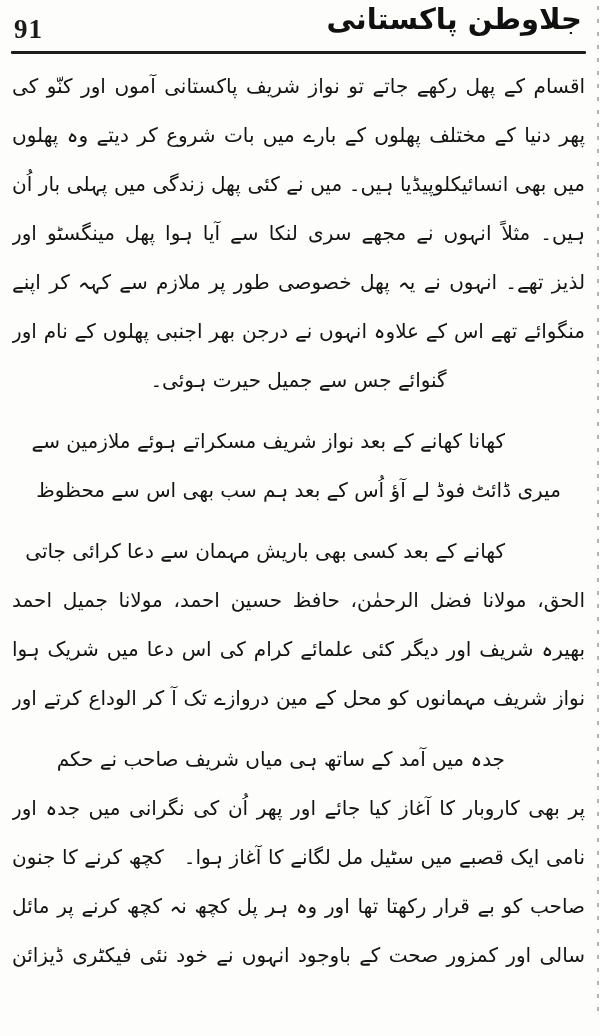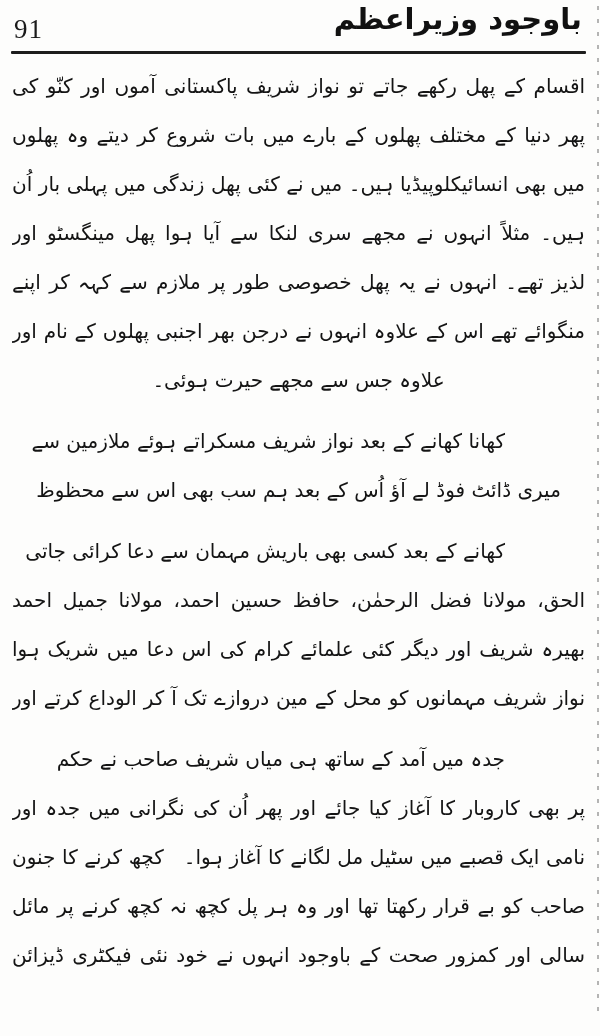--- a/index.html
+++ b/index.html
@@ -4,21 +4,21 @@
 <style>
   html,body{margin:0;padding:0;background:#e8e8e8;}
   .page{
     position:relative; width:600px; height:1036px; margin:0 auto;
     background:#fdfdfc; color:#161616; overflow:hidden;
     font-family:"DejaVu Sans", sans-serif;
   }
   .pagenum{
     position:absolute; top:14px; left:14px;
     font-family:"Liberation Serif", serif;
-    font-size:27px; letter-spacing:1px; color:#1b1b1b;
+    font-size:27px; letter-spacing:1px; color:#1b1b1b;font-weight:bold;
   }
   .header-title{
     position:absolute; top:2px; right:18px;
     direction:rtl; font-size:29px; font-weight:bold; color:#111;
     white-space:nowrap;
   }
   .header-rule{
     position:absolute; top:51px; left:11px; right:14px; height:3px;
     background:#1d1d1d; border-radius:1px;
   }
@@ -40,34 +40,34 @@
     opacity:.5;
   }
 </style>
 </head>
 <body>
 
 <div class="page">
 
   <div class="pagenum">91</div>
 
-  <div class="header-title">باوجود وزیراعظم</div>
+  <div class="header-title">جلاوطن پاکستانی</div>
 
   <div class="header-rule"></div>
 
   <div class="textblock">
 
     <div class="para">
       <div class="line justify">اقسام کے پھل رکھے جاتے تو نواز شریف پاکستانی آموں اور کنّو کی تعریف کرتے اور</div>
       <div class="line justify">پھر دنیا کے مختلف پھلوں کے بارے میں بات شروع کر دیتے وہ پھلوں کے بارے</div>
       <div class="line justify">میں بھی انسائیکلوپیڈیا ہیں۔ میں نے کئی پھل زندگی میں پہلی بار اُن کے ساتھ چکھے</div>
       <div class="line justify">ہیں۔ مثلاً انہوں نے مجھے سری لنکا سے آیا ہوا پھل مینگسٹو اور جنگلی بیر کھلائے جو بہت</div>
       <div class="line justify">لذیز تھے۔ انہوں نے یہ پھل خصوصی طور پر ملازم سے کہہ کر اپنے رہائشی فلور سے</div>
       <div class="line justify">منگوائے تھے اس کے علاوہ انہوں نے درجن بھر اجنبی پھلوں کے نام اور ذائقے بھی</div>
-      <div class="line center">علاوہ جس سے مجھے حیرت ہوئی۔</div>
+      <div class="line center">گنوائے جس سے جمیل حیرت ہوئی۔</div>
     </div>
 
     <div class="para">
       <div class="line first">کھانا کھانے کے بعد نواز شریف مسکراتے ہوئے ملازمین سے کہتے کہ اب</div>
       <div class="line center">میری ڈائٹ فوڈ لے آؤ اُس کے بعد ہم سب بھی اس سے محظوظ ہوتے۔</div>
     </div>
 
     <div class="para">
       <div class="line first">کھانے کے بعد کسی بھی باریش مہمان سے دعا کرائی جاتی میں مولانا سمیع</div>
       <div class="line justify">الحق، مولانا فضل الرحمٰن، حافظ حسین احمد، مولانا جمیل احمد شرقپوری، پیر صاحب آف</div>

